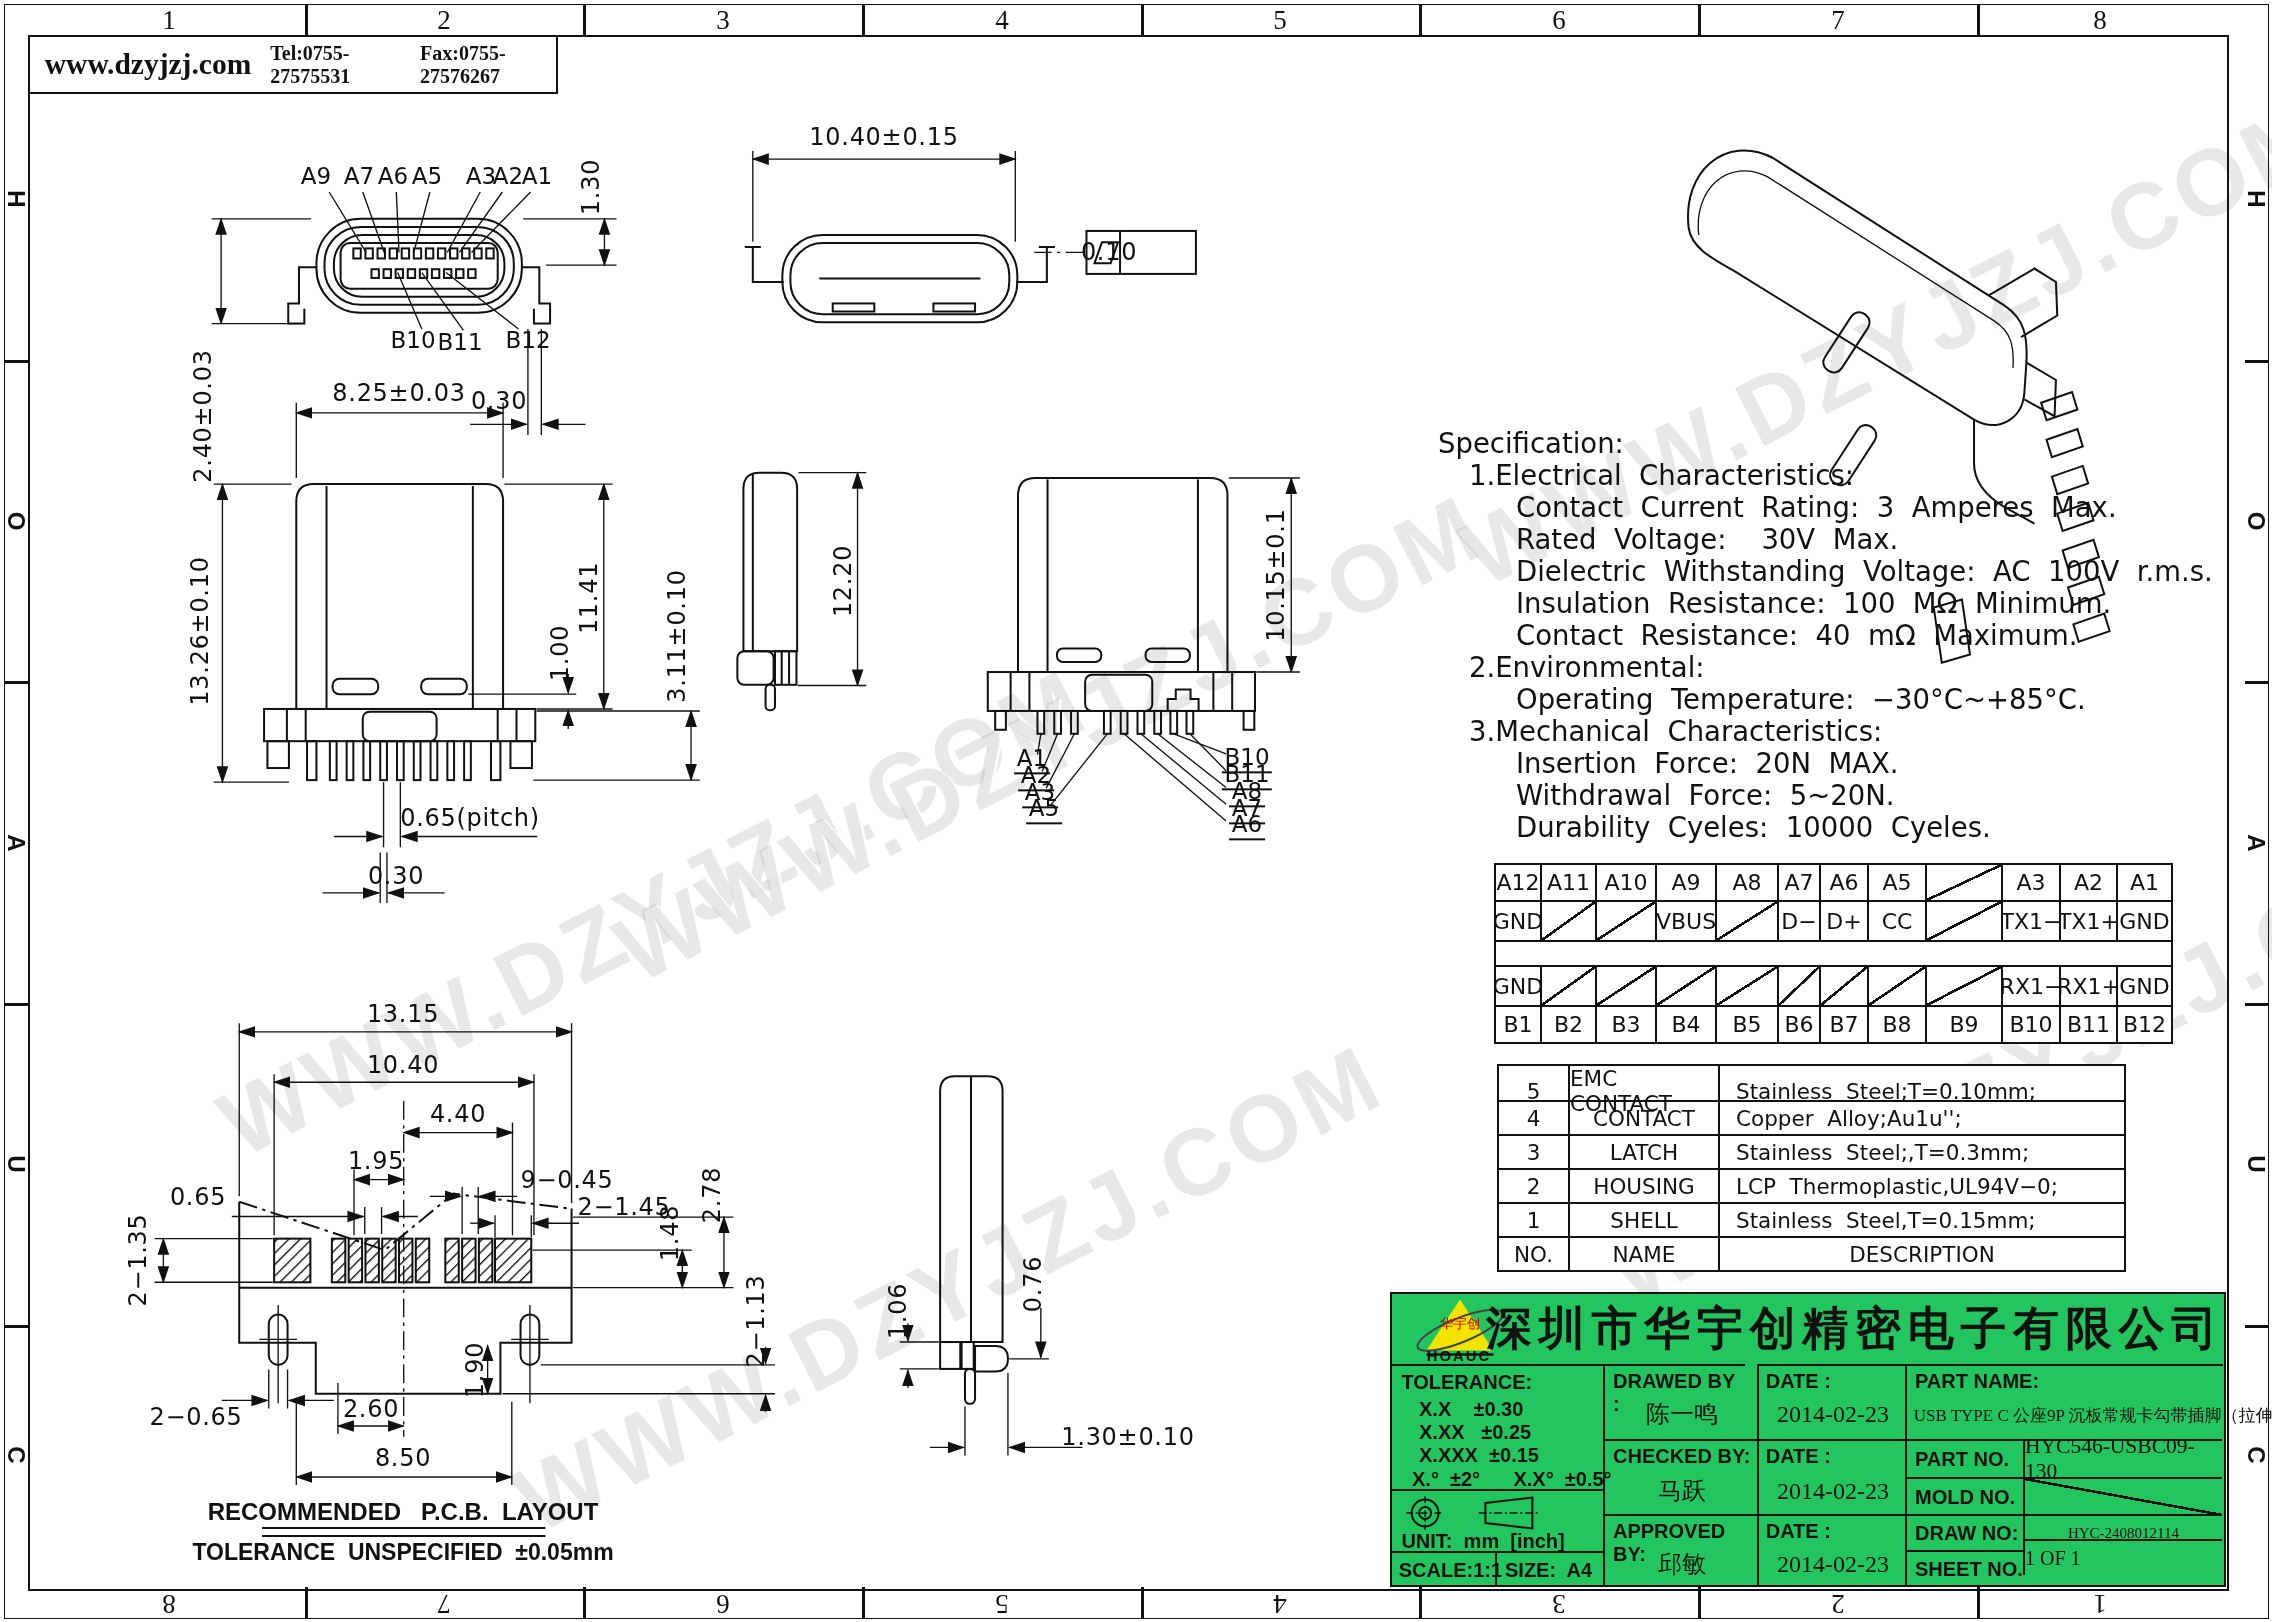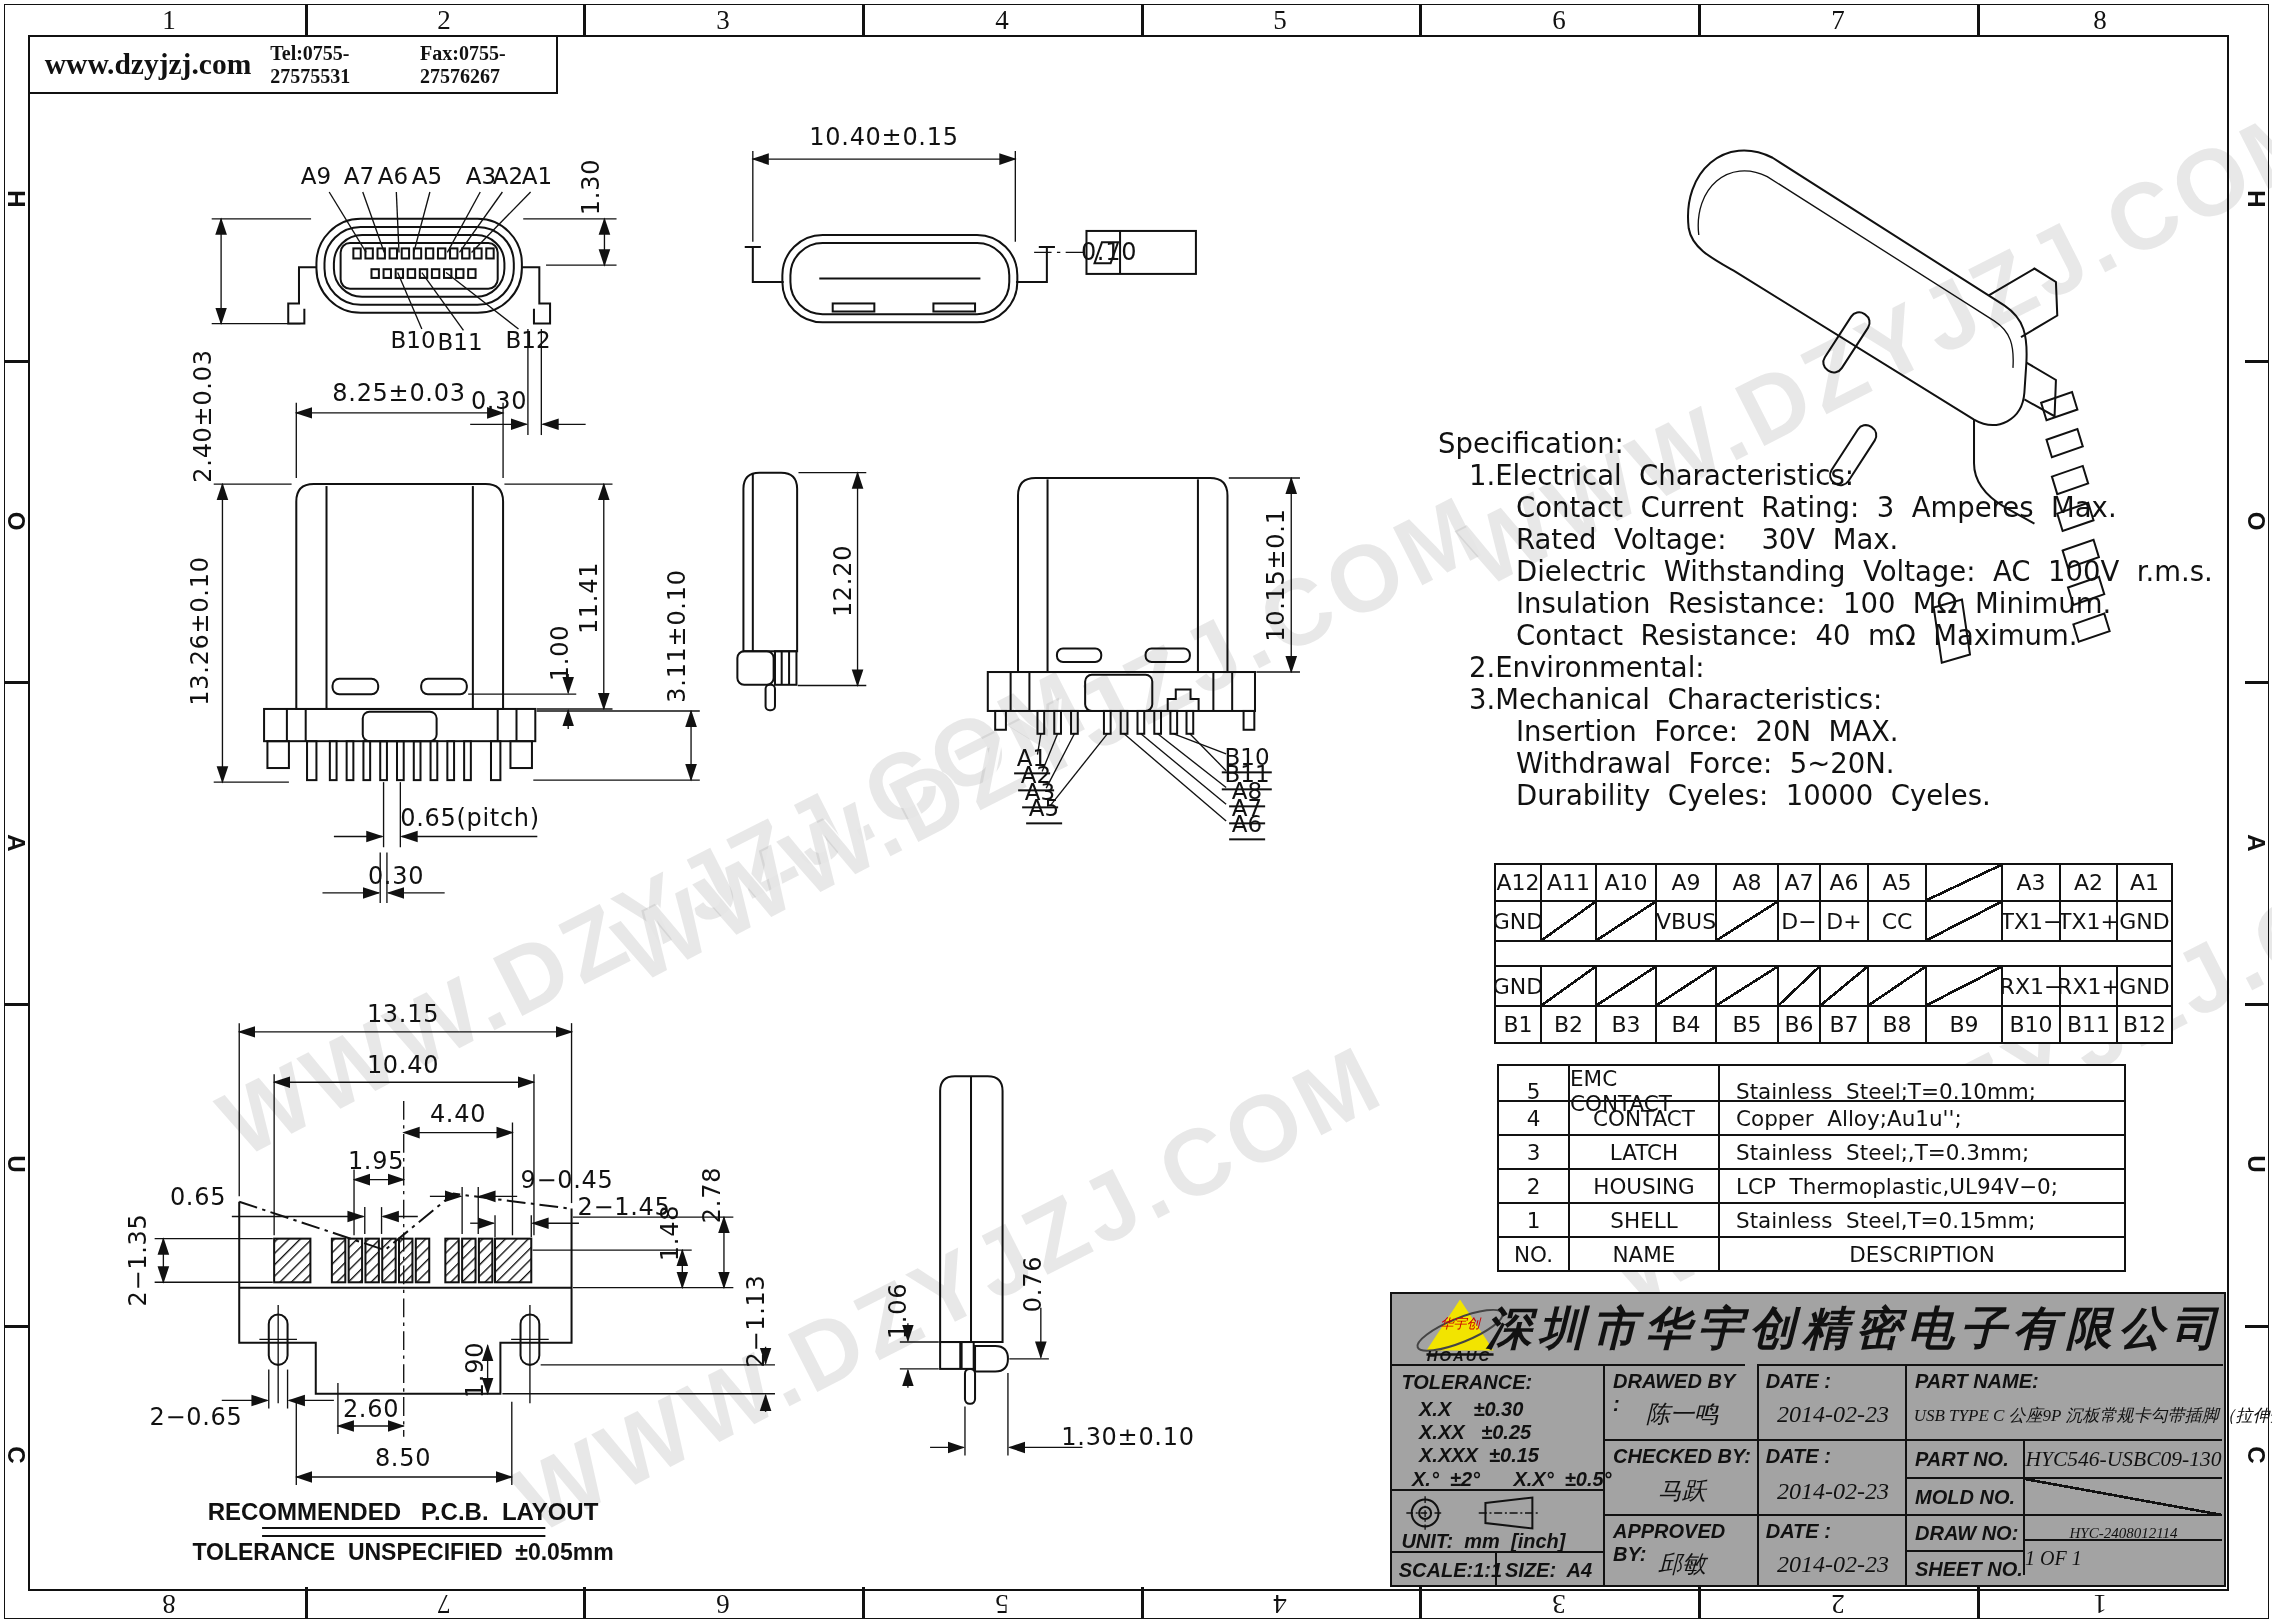--- a/index.html
+++ b/index.html
@@ -48,21 +48,21 @@
   .dgu{background:linear-gradient(to top right,transparent calc(50% - 1.3px),#111 calc(50% - 1.3px),#111 calc(50% + 1.3px),transparent calc(50% + 1.3px));}
   
   #parts-table{left:1497px;top:1064px;border:2px solid #111;background:#fff;}
   #parts-table .row{display:grid;grid-template-columns:69px 150px 406px;height:34px;}
   #parts-table .row > div{border-left:2px solid #111;border-top:2px solid #111;display:flex;align-items:center;font-size:21.5px;}
   #parts-table .row > div:first-child{border-left:none;}
   #parts-table .row.first > div{border-top:none;}
   #parts-table .cc{justify-content:center;}
   #parts-table .lc{justify-content:flex-start;padding-left:16px;}
   
-  #title-block{left:1390px;top:1292px;width:836px;height:295px;border:2.7px solid #111;box-sizing:border-box;background:#a3a3a3;font-style:italic;}
+  #title-block{left:1390px;top:1292px;width:836px;height:295px;border:2.7px solid #111;box-sizing:border-box;background:#22c55e;}
   .tb{position:absolute;box-sizing:border-box;border-left:2px solid #111;border-top:2px solid #111;}
   .tb.noL{border-left:none;} .tb.noT{border-top:none;}
   .tlab{font-size:20px;font-weight:bold;font-family:"Liberation Sans",sans-serif;}
   .tval{font-size:23px;font-family:"DejaVu Sans",sans-serif;}
   #company{font-size:46px;font-weight:bold;letter-spacing:6.7px;font-family:"Liberation Serif",serif;}
   .cn{font-size:24px;font-family:"Liberation Serif",serif;}
   svg text{font-family:"DejaVu Sans",sans-serif;}
 </style>
 </head>
 <body>
@@ -513,20 +513,21 @@
 
   <div class="abs" id="spec">
     <div>Specification:</div>
     <div class="i1">1.Electrical  Characteristics:</div>
     <div class="i2">Contact  Current  Rating:  3  Amperes  Max.</div>
     <div class="i2">Rated  Voltage:    30V  Max.</div>
     <div class="i2">Dielectric  Withstanding  Voltage:  AC  100V  r.m.s.</div>
     <div class="i2">Insulation  Resistance:  100  MΩ  Minimum.</div>
     <div class="i2">Contact  Resistance:  40  mΩ  Maximum.</div>
     <div class="i1">2.Environmental:</div>
+    <div class="i2">Operating  Temperature:  −30°C~+85°C.</div>
     <div class="i1">3.Mechanical  Characteristics:</div>
     <div class="i2">Insertion  Force:  20N  MAX.</div>
     <div class="i2">Withdrawal  Force:  5~20N.</div>
     <div class="i2">Durability  Cyeles:  10000  Cyeles.</div>
   </div>
 
   <div class="abs" id="pin-table">
     <div class="grid r1">
       <div class="cell h52">A12</div>
       <div class="cell h52">A11</div>

